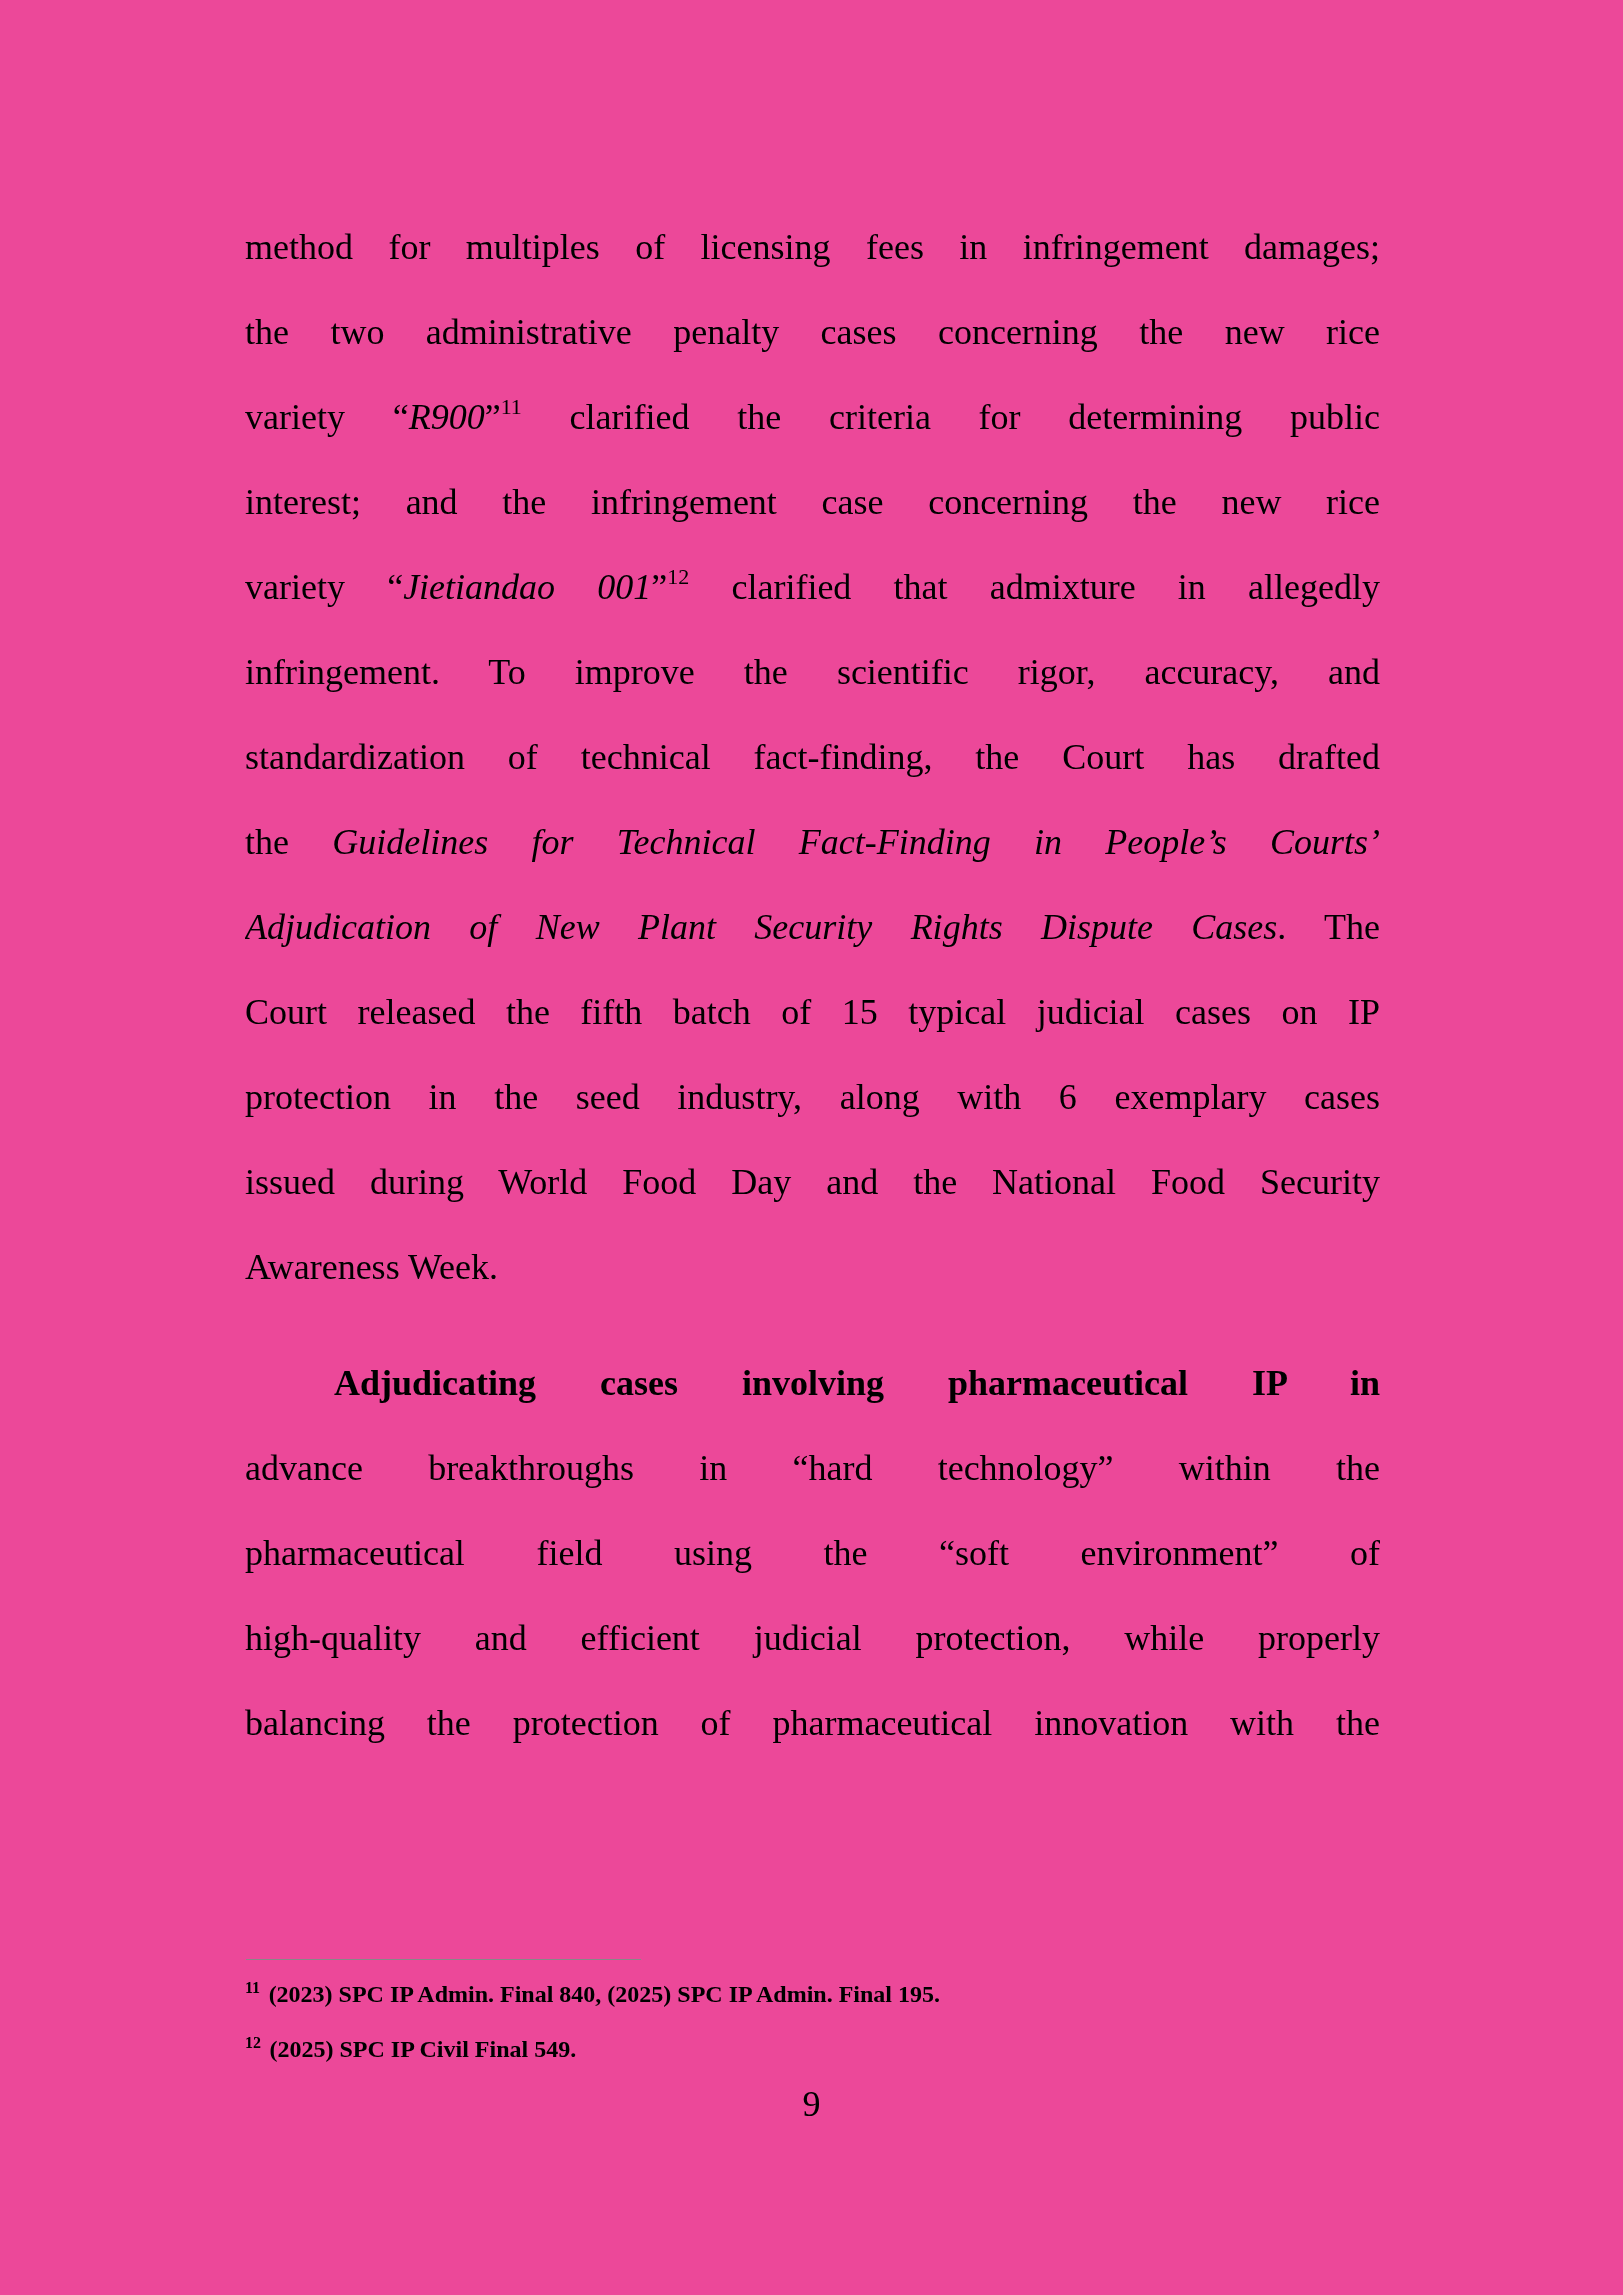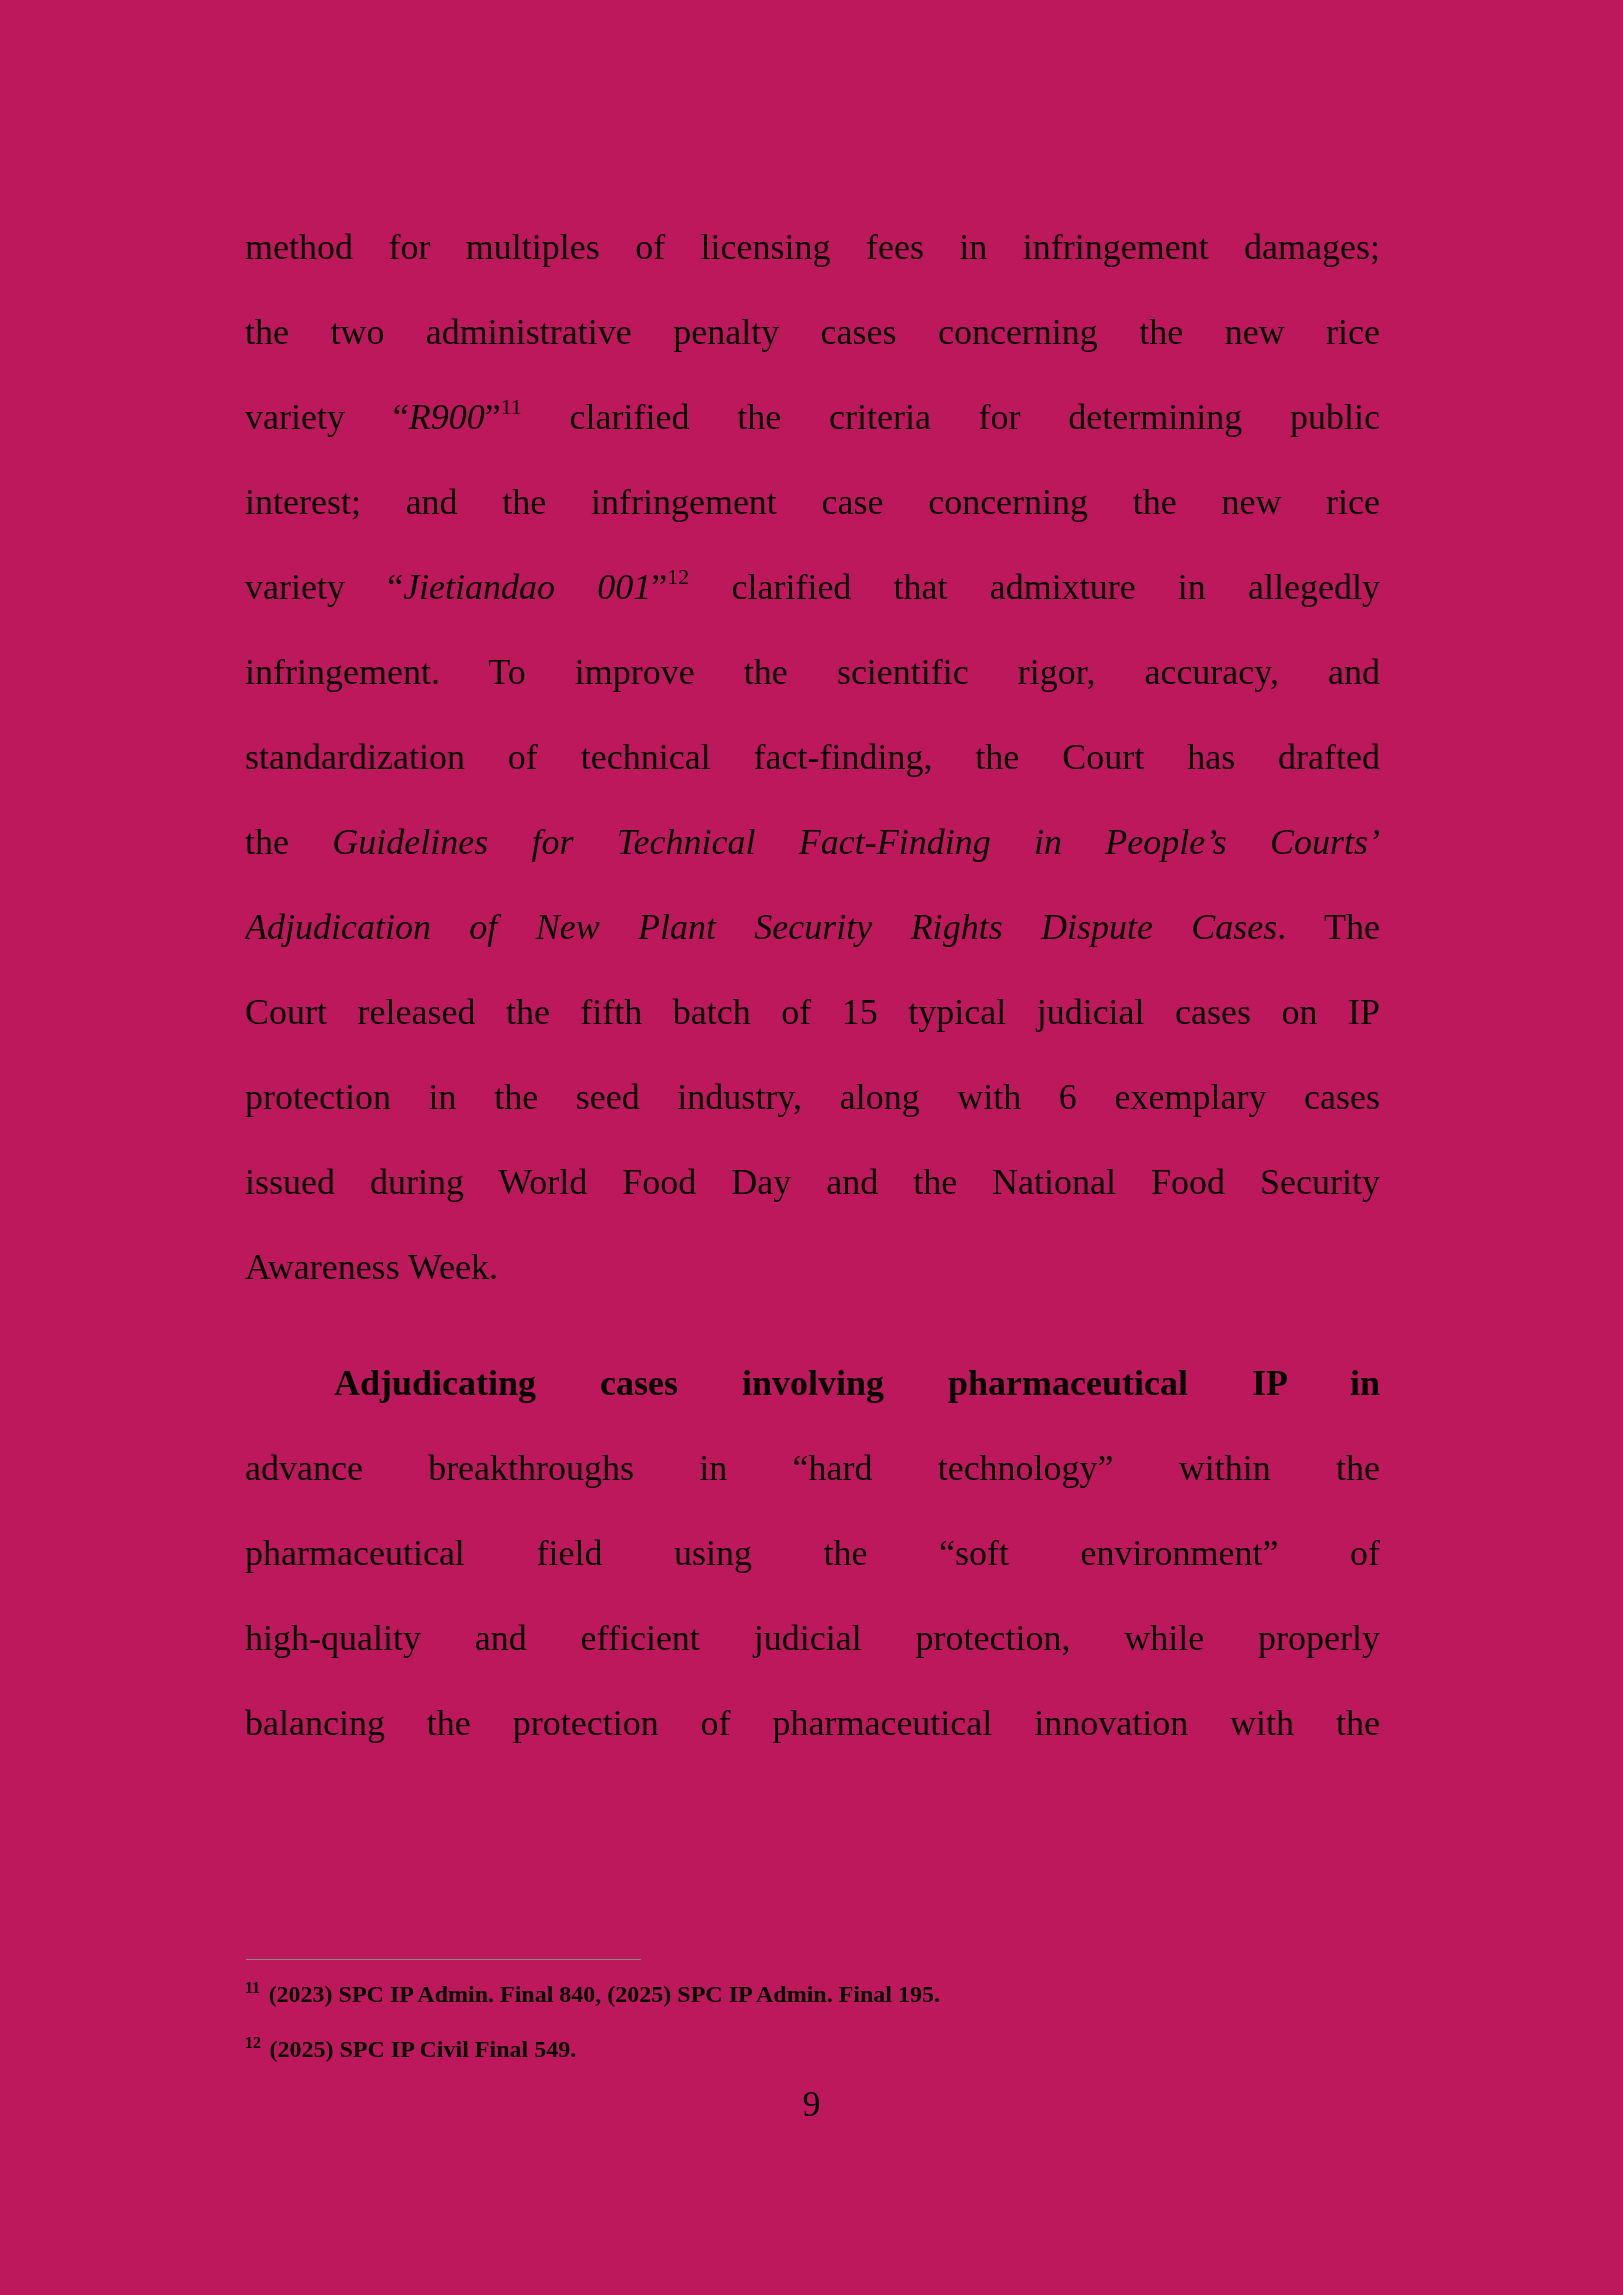--- a/index.html
+++ b/index.html
@@ -1,21 +1,21 @@
 <!DOCTYPE html>
 <html style="font-size:13.5px"><head>
 <meta charset="utf-8">
 <style>
   html, body { margin: 0; padding: 0; background: #e8e8e8; }
   .page {
     position: relative;
     width: 1623px;
     height: 2295px;
     margin: 0 auto;
-    background: #be185d;
+    background: #ec4899;
     color: #000000;
     font-family: "Liberation Serif", "DejaVu Serif", serif;
     overflow: hidden;
   }
   .body-text {
     position: absolute;
     left: 245px;
     top: 205px;
     width: 1135px;
   }

